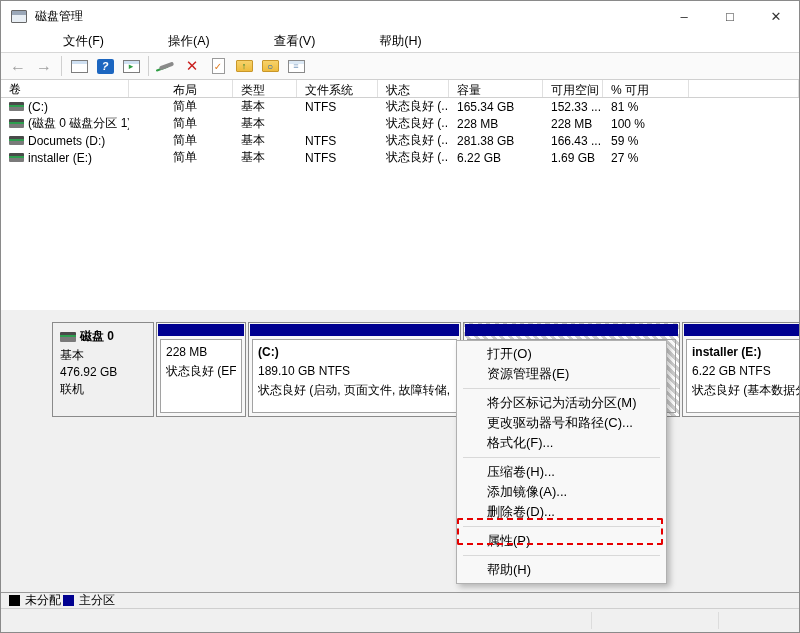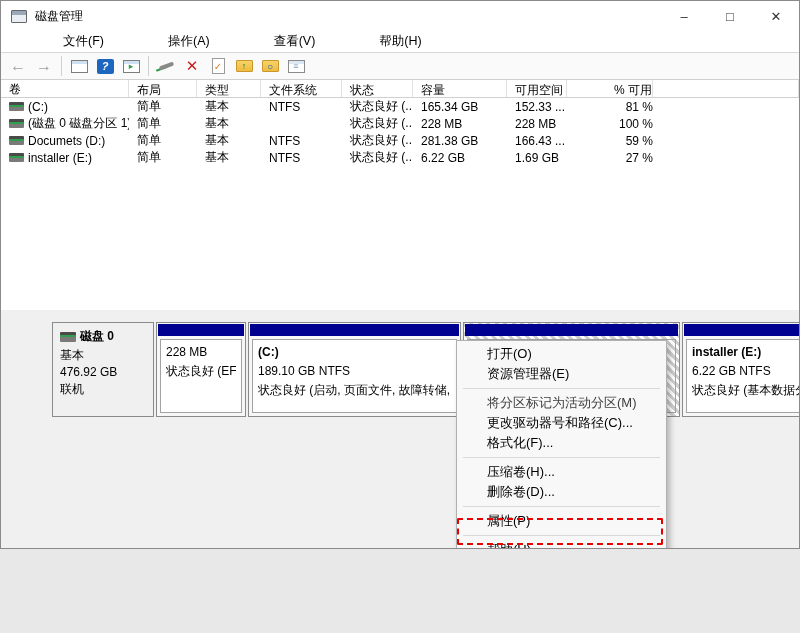--- a/index.html
+++ b/index.html
@@ -1,18 +1,18 @@
 <!DOCTYPE html>
 <html><head>
 <meta charset="utf-8">
 <style>
   * { box-sizing: border-box; margin: 0; padding: 0; }
   html,body { width:800px; height:633px; background:#e8e8e8; }
   body { font-family:"Liberation Sans","DejaVu Sans",sans-serif; font-size:12px; color:#000; }
-  .window { position:relative; width:800px; height:549px; background:#fff; border:1px solid #8a8a8a; overflow:hidden; }
+  .window { position:relative; width:800px; height:633px; background:#fff; border:1px solid #8a8a8a; overflow:hidden; }
 
   
   .titlebar { height:30px; display:flex; align-items:center; background:#fff; }
   .app-icon { width:16px; height:13px; margin:0 8px 0 10px; border:1px solid #666;
               background:linear-gradient(#9aa7b8 0 4px,#e8eef4 4px); border-radius:1px; }
   .title-text { font-size:12px; }
   .win-controls { margin-left:auto; display:flex; height:30px; }
   .win-btn { width:46px; height:30px; display:flex; align-items:center; justify-content:center;
              font-size:13px; color:#333; }
 
@@ -49,22 +49,22 @@
                       background:linear-gradient(#dce9f5 0 3px,#fff 3px); display:flex; align-items:center; justify-content:center; }
   .tbi.details .g { font-size:9px; color:#7a9cc0; }
 
   
   .vt-header { height:18px; display:flex; background:#fff; border-bottom:1px solid #d0d0d0; font-size:12px; }
   .vt-header .col { padding:2px 0 0 8px; border-right:1px solid #e0e0e0; overflow:hidden; white-space:nowrap; }
   
   .vt-list { height:212px; background:#fff; overflow:hidden; }
   .vt-row { height:17px; display:flex; align-items:center; font-size:12px; }
   .vt-row .cell { padding-left:8px; overflow:hidden; white-space:nowrap; flex-shrink:0; }
-  .c-vol{width:128px; display:flex; align-items:center;} .c-lay{width:68px;} .c-typ{width:64px;}
-  .c-fs{width:81px;} .c-st{width:71px;} .c-cap{width:94px;} .c-free{width:60px;} .c-pct{width:86px;text-align:right;}
+  .c-vol{width:128px; display:flex; align-items:center;} .c-lay{width:68px;margin-left:36px;} .c-typ{width:64px;}
+  .c-fs{width:81px;} .c-st{width:71px;} .c-cap{width:94px;} .c-free{width:60px;} .c-pct{width:86px;}
   .drive-ic { width:15px; height:9px; margin-right:4px; flex-shrink:0; border-radius:1px;
               background:linear-gradient(#4a4a4a 0 3px,#2e9e4f 3px 5px,#7a7a7a 5px); }
 
   
   .lower { height:282px; background:#f0f0f0; position:relative; }
   .disk-group { position:absolute; left:19px; top:12px; display:flex;margin-left:32px; }
   .disk-label { width:102px; height:95px; border:1px solid #8a8a8a; background:#f0f0f0;
                 padding:5px 7px; margin-right:2px; }
   .disk-label .row1 { display:flex; align-items:center; font-weight:bold; margin-bottom:2px; }
   .disk-ic { width:16px; height:10px; margin-right:4px; border-radius:1px;
@@ -89,21 +89,21 @@
 
   
   .bottomstrip { height:23px; background:#f0f0f0; position:relative; }
   .bs-div { position:absolute; top:3px; bottom:3px; width:1px; background:#dcdcdc; }
 
   
   .ctx-menu { position:absolute; left:455px; top:339px; width:211px; background:#f8f8f8;
               border:1px solid #b0b0b0; box-shadow:3px 3px 6px rgba(0,0,0,.25); z-index:10;
               padding:3px 4px; font-size:13px; }
   .ctx-item { height:20px; line-height:20px; padding-left:26px; white-space:nowrap; overflow:hidden; }
-  .ctx-item.disabled { color:#404040; }
+  .ctx-item.disabled { color:#000000; }
   .ctx-sep { height:1px; background:#d9d9d9; margin:4px 2px; }
 
   
   .annot { position:absolute; left:456px; top:517px; width:206px; height:27px;
            border:2px dashed #e60000; z-index:20; border-radius:2px; }
 </style>
 </head>
 <body>
 
 <div class="window">
@@ -287,35 +287,42 @@
         <div class="part-bar"></div>
         <div class="part-body">
           <div class="t">installer  (E:)</div>
           <div>6.22 GB NTFS</div>
           <div>状态良好 (基本数据分区)</div>
         </div>
       </div>
     </div>
   </div>
 
+  <div class="legend">
+    <span class="sw unalloc"></span>
+    <span>未分配</span>
+    <span class="sw primary"></span>
+    <span>主分区</span>
+  </div>
 
   <div class="bottomstrip">
     <span class="bs-div" style="left:590px"></span>
     <span class="bs-div" style="left:717px"></span>
   </div>
 
   <div class="ctx-menu">
     <div class="ctx-item">打开(O)</div>
     <div class="ctx-item">资源管理器(E)</div>
     <div class="ctx-sep"></div>
     <div class="ctx-item disabled">将分区标记为活动分区(M)</div>
     <div class="ctx-item">更改驱动器号和路径(C)...</div>
     <div class="ctx-item">格式化(F)...</div>
     <div class="ctx-sep"></div>
     <div class="ctx-item">压缩卷(H)...</div>
+    <div class="ctx-item disabled">添加镜像(A)...</div>
     <div class="ctx-item">删除卷(D)...</div>
     <div class="ctx-sep"></div>
     <div class="ctx-item">属性(P)</div>
     <div class="ctx-sep"></div>
     <div class="ctx-item">帮助(H)</div>
   </div>
 
   <div class="annot"></div>
 
 </div>

